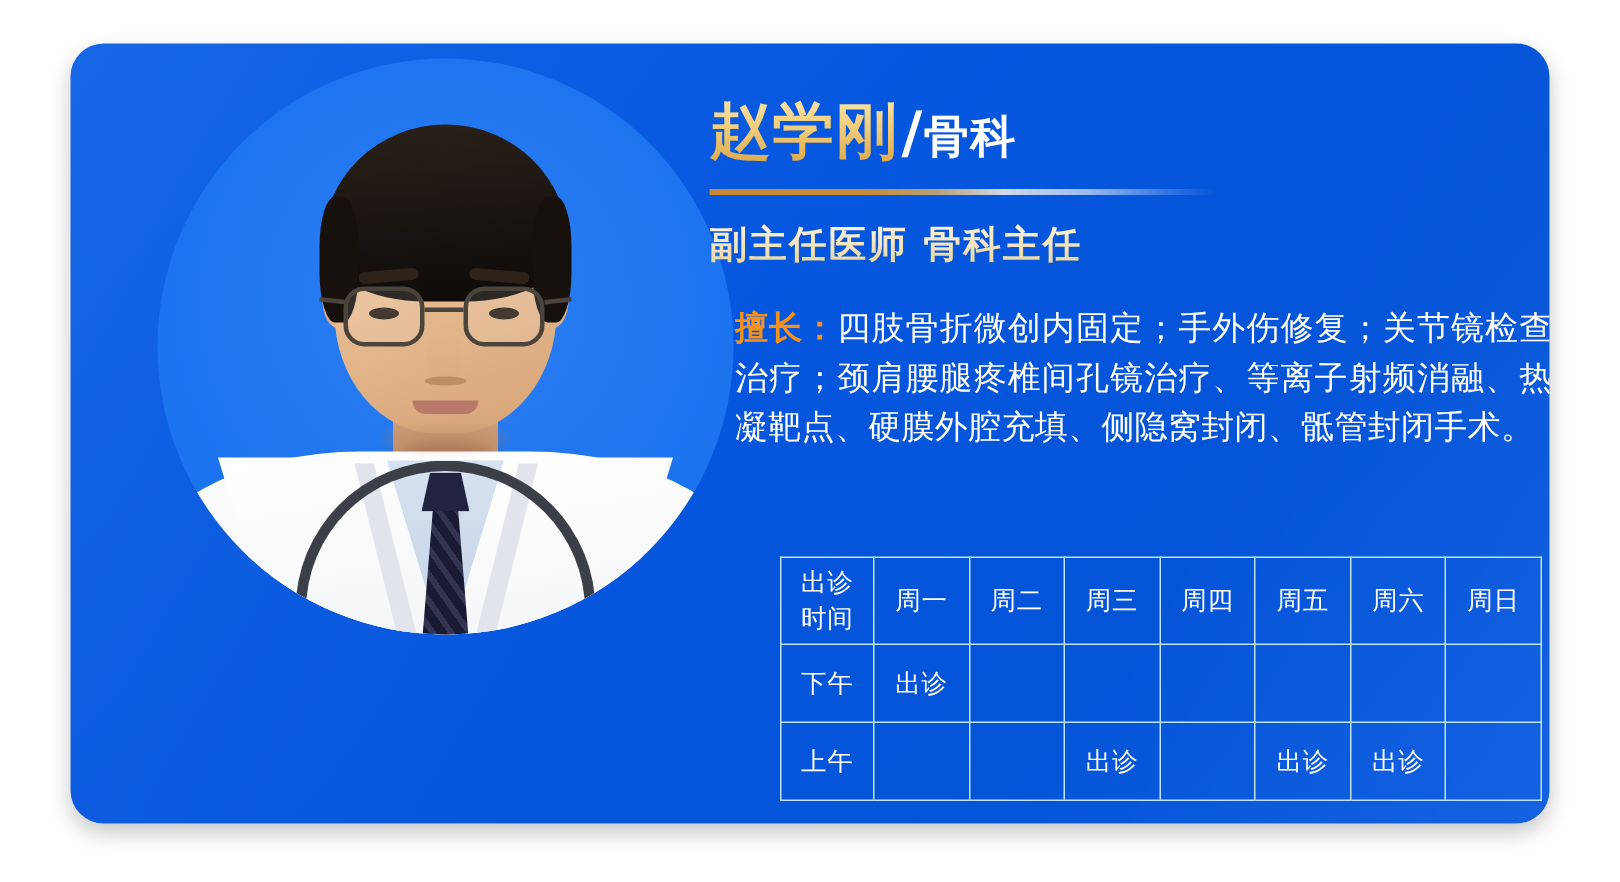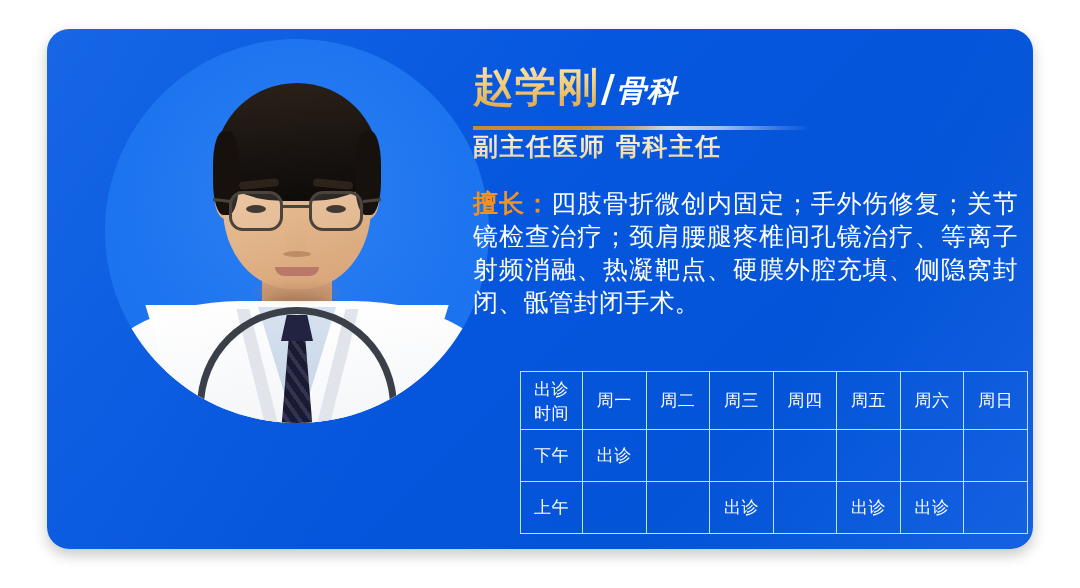--- a/index.html
+++ b/index.html
@@ -288,51 +288,52 @@
     font-size: 38px;
     font-weight: 700;
     color: #ffffff;
     margin: 0 1px 0 2px;
   }
   .dept-name {
     font-size: 30px;
     font-weight: 700;
     color: #ffffff;
     letter-spacing: 1px;
-    font-style: italic;
   }
 
   .divider {
     margin-top: 4px;
     width: 338px; height: 4px;
     background: linear-gradient(90deg,
         #c98a33 0%, #c98a33 30%, #b9a07a 45%,
         #cfd9ea 58%, #9dbdf0 74%, rgba(140,180,240,0.35) 90%, rgba(140,180,240,0) 100%);
   }
 
   .subtitle {
+    margin-top: 16px;
     font-size: 25px;
     font-weight: 700;
     letter-spacing: 1.5px;
     background: linear-gradient(180deg, #fdf6e4 0%, #f6e7c2 45%, #e7d29c 100%);
     -webkit-background-clip: text;
     background-clip: text;
     color: transparent;
     -webkit-text-fill-color: transparent;
   }
 
   .specialty {
     margin-top: 24px;
     width: 545px;
-    font-size: 25px;
+    font-size: 22px;
     line-height: 33px;
     color: #ffffff;
     font-weight: 500;
     letter-spacing: 0.2px;
     text-align: justify;
+    margin-left: 17px;
   }
   .specialty .label {
     color: #f4921f;
     font-weight: 700;
   }
 
   
   .schedule {
     position: absolute;
     left: 473px; top: 342px;

